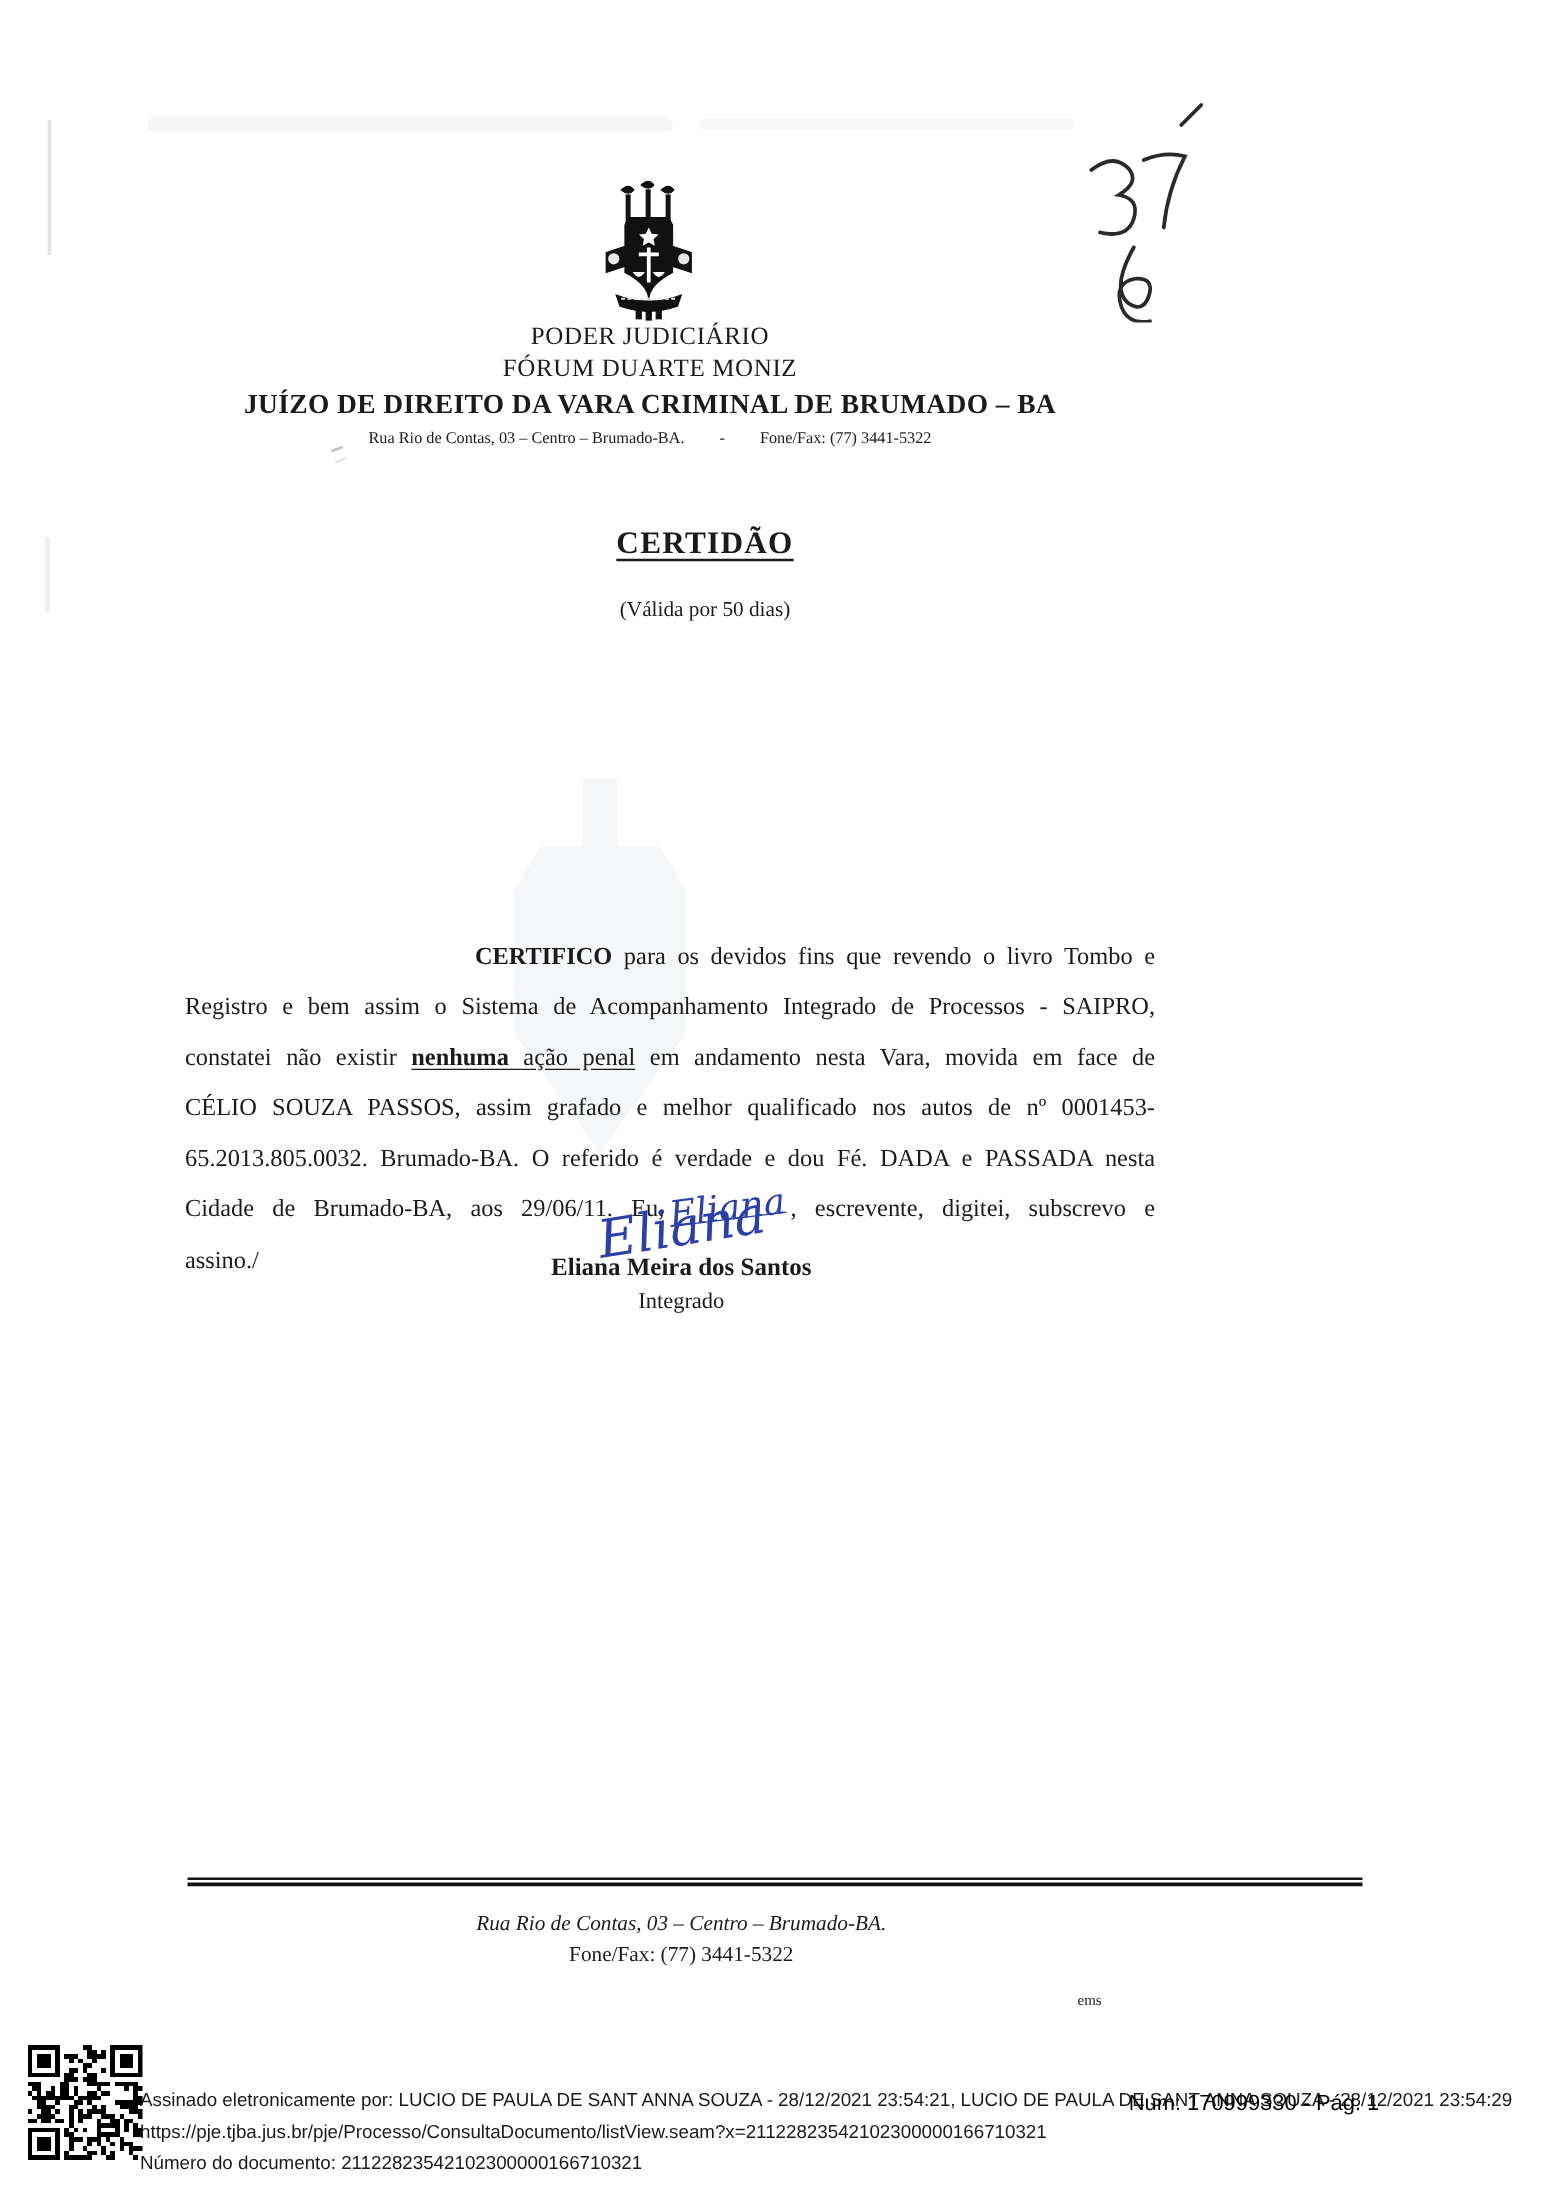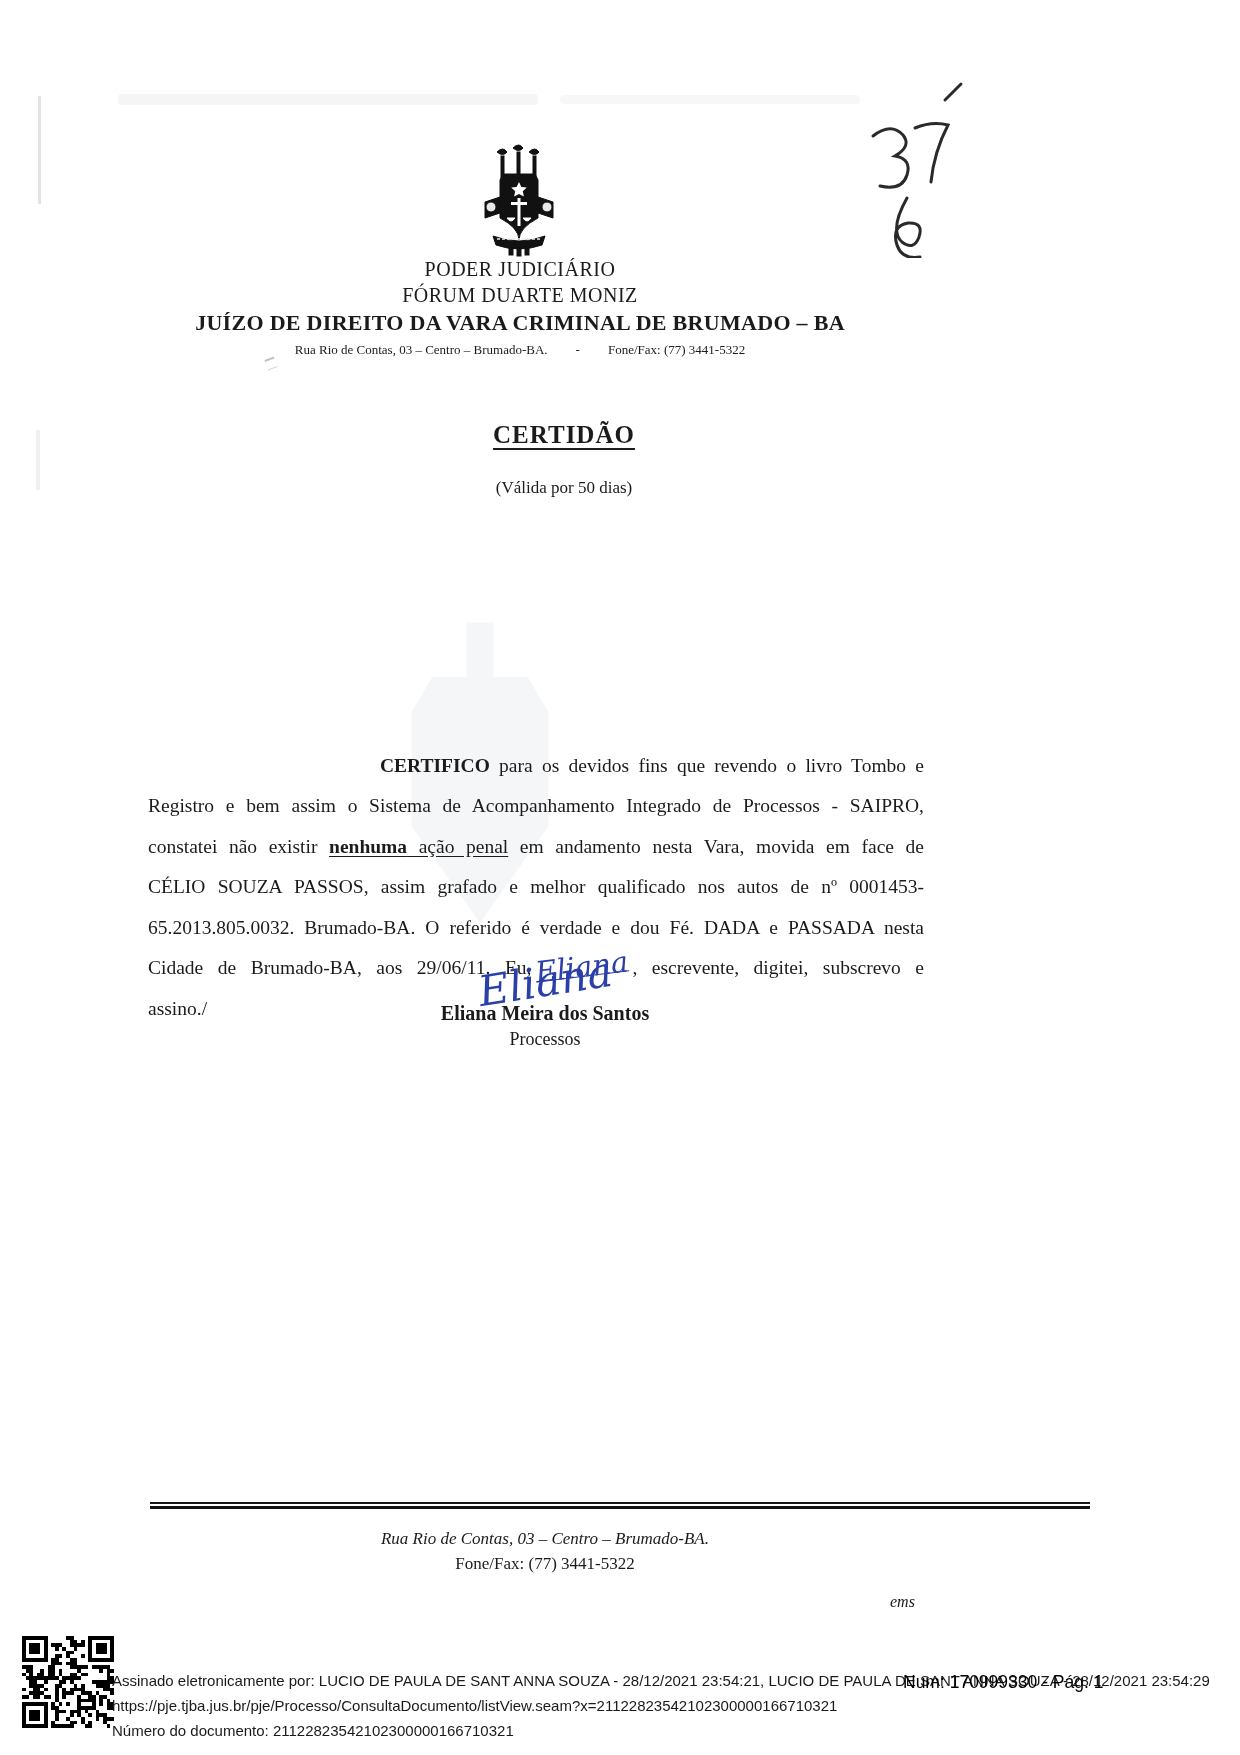--- a/index.html
+++ b/index.html
@@ -55,21 +55,21 @@
   .sig-role{font-size:18px;line-height:26px;}
 
   
   .footer-rule{position:absolute;left:150px;top:1502px;width:940px;}
   .footer-rule .r1{height:2px;background:#161616;}
   .footer-rule .r2{height:3px;background:#101010;margin-top:2px;}
   .footer-text{position:absolute;left:285px;top:1522px;width:520px;text-align:center;}
   .f-forum{font-size:22px;font-weight:bold;font-style:italic;line-height:30px;}
   .f-addr{font-size:17px;font-style:italic;line-height:27px;margin-top:3px;}
   .f-phone{font-size:17px;line-height:24px;}
-  .f-ems{position:absolute;left:862px;top:1593px;font-size:16px;font-style:italic;margin-left:28px;}
+  .f-ems{position:absolute;left:862px;top:1593px;font-size:12px;}
 
   
   .qr{position:absolute;left:22px;top:1636px;width:92px;height:92px;}
   .qr svg{shape-rendering:crispEdges;}
   .esign{position:absolute;left:112px;top:1668px;width:1130px;
          font-family:"Liberation Sans",sans-serif;font-size:15px;color:#1a1a1a;}
   .esign div{line-height:25px;white-space:nowrap;overflow:hidden;}
   .num-overlay{position:absolute;left:903px;top:1672px;font-family:"Liberation Sans",sans-serif;
                font-size:17.5px;color:#000000;z-index:5;white-space:nowrap;}
 
@@ -155,21 +155,21 @@
     <div class="cert-title">CERTIDÃO</div>
     <div class="validity">(Válida por 50 dias)</div>
   </div>
 
 
   <p class="main-para"><span class="b">CERTIFICO</span><span> para os devidos fins que revendo o livro Tombo e Registro e bem assim o Sistema de Acompanhamento Integrado de Processos - SAIPRO, constatei não existir </span><span class="u"><span class="b">nenhuma</span><span> ação penal</span></span><span> em andamento nesta Vara, movida em face de CÉLIO SOUZA PASSOS, assim grafado e melhor qualificado nos autos de nº 0001453-65.2013.805.0032. Brumado-BA. O referido é verdade e dou Fé. DADA e PASSADA nesta Cidade de Brumado-BA, aos 29/06/11. Eu,</span><span class="script-inline">Eliana</span><span>, escrevente, digitei, subscrevo e assino./</span></p>
 
   <div class="sig-block">
     <div><span class="sig-script">Eliana</span></div>
     <div class="sig-name">Eliana Meira dos Santos</div>
-    <div class="sig-role">Processos</div>
+    <div class="sig-role">Integrado</div>
   </div>
 
   <div class="footer-rule">
     <div class="r1"></div>
     <div class="r2"></div>
   </div>
 
   <div class="footer-text">
     <div class="f-addr">Rua Rio de Contas, 03 – Centro – Brumado-BA.</div>
     <div class="f-phone">Fone/Fax: (77) 3441-5322</div>

